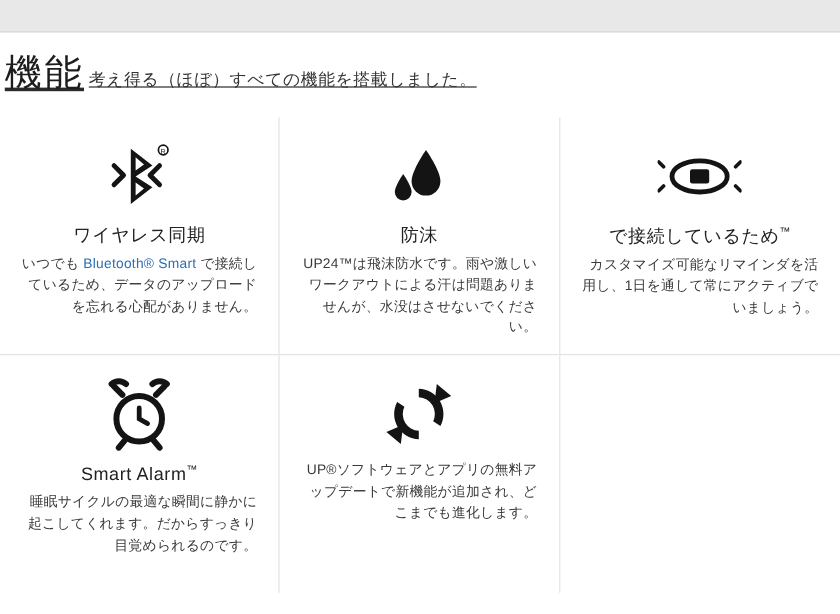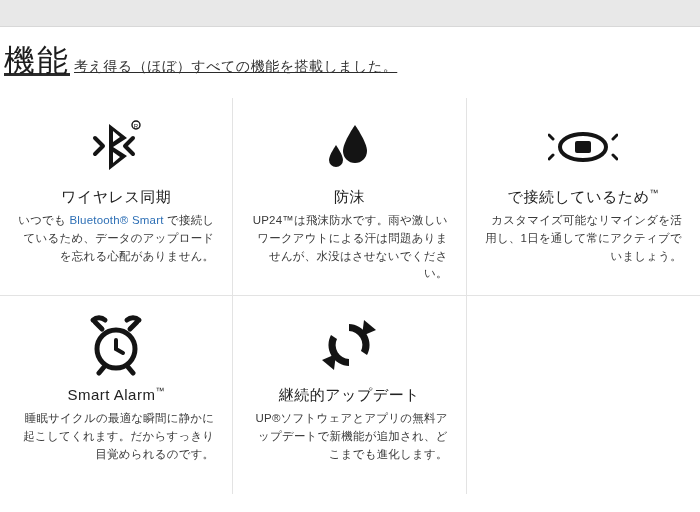--- a/index.html
+++ b/index.html
@@ -160,19 +160,18 @@
 
     <div class="cell b-right">
       <div class="icon-wrap">
         <svg width="58" height="58" viewBox="0 0 58 58">
           <path d="M29 8 A21 21 0 0 1 47 39 L41 35 A14 14 0 0 0 29 15 Z" fill="#141414"></path>
           <path d="M29 50 A21 21 0 0 1 11 19 L17 23 A14 14 0 0 0 29 43 Z" fill="#141414"></path>
           <path d="M44 4 L56 14 L42 20 Z" fill="#141414"></path>
           <path d="M14 54 L2 44 L16 38 Z" fill="#141414"></path>
         </svg>
       </div>
-      <div class="feature-title">継続的アップデート</div>
       <div class="feature-desc">UP®ソフトウェアとアプリの無料アップデートで新機能が追加され、どこまでも進化します。</div>
     </div>
 
 
   </div>
 </div>
 
 </body></html>

